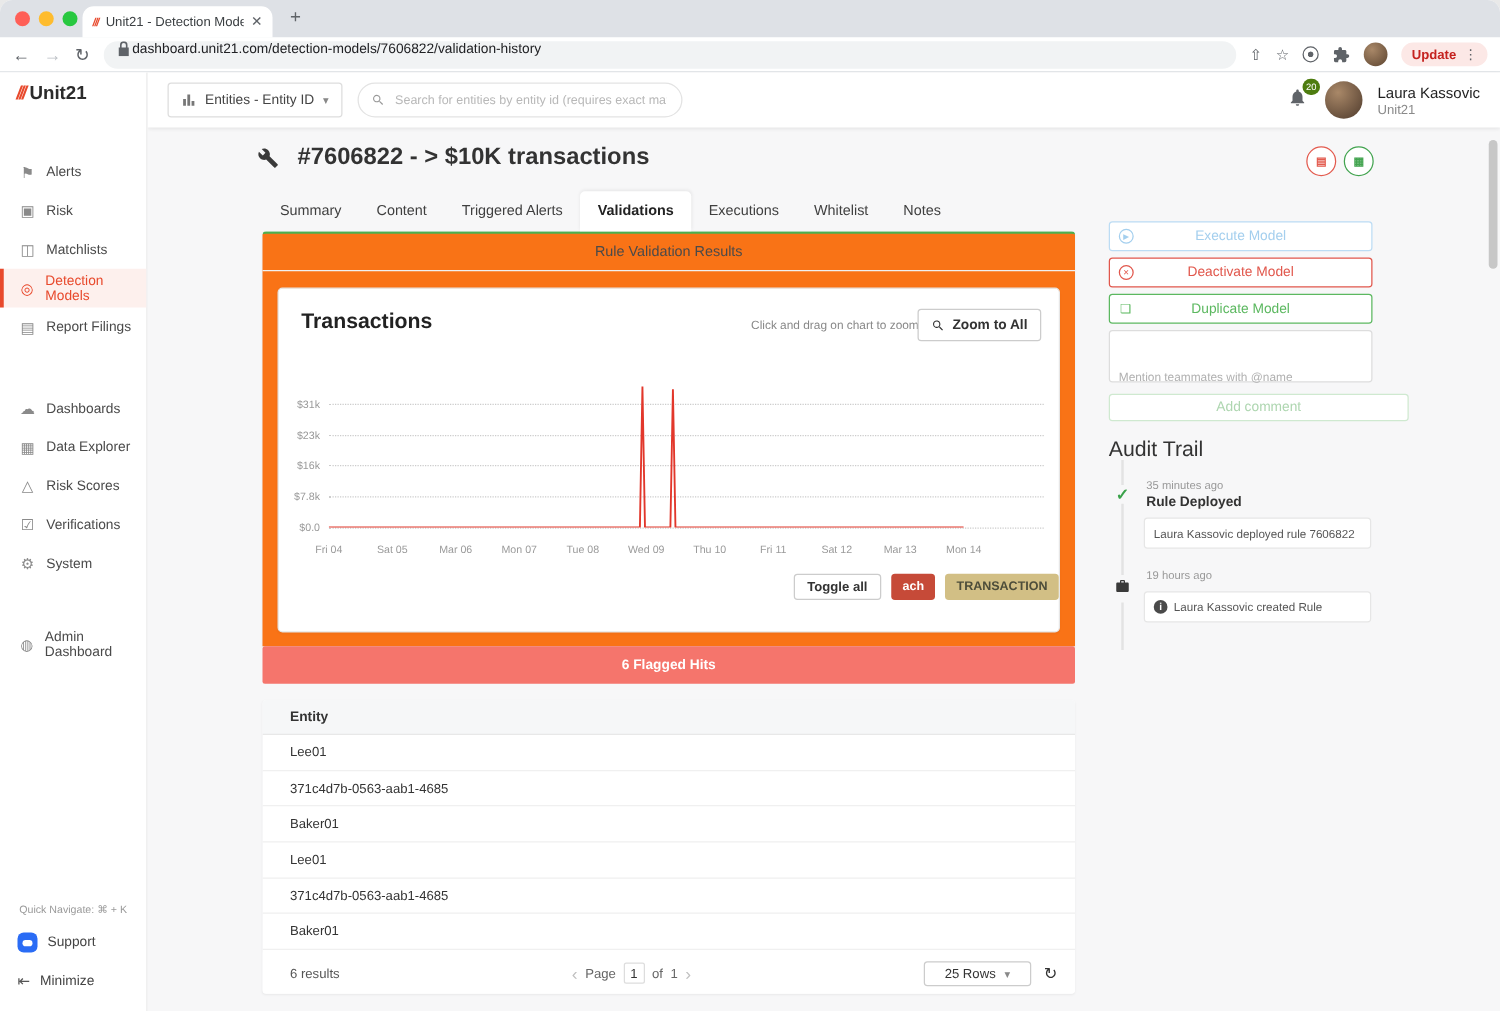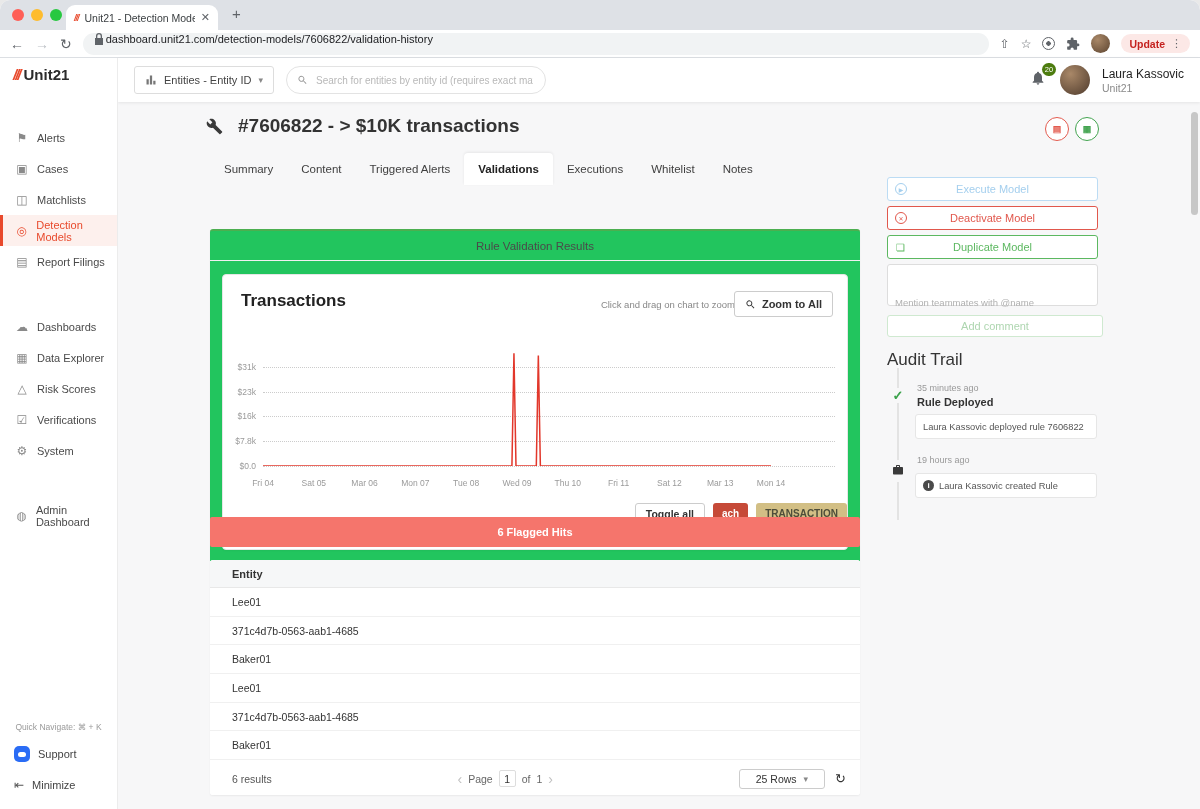--- a/index.html
+++ b/index.html
@@ -63,21 +63,21 @@
   
   .page-title{position:absolute;left:206px;top:57px;display:flex;align-items:center;gap:15px;font-size:19px;font-weight:bold;color:#333;}
   .export{position:absolute;top:59px;width:24px;height:24px;border-radius:50%;background:#fff;display:flex;align-items:center;justify-content:center;cursor:pointer;}
   .export.pdf{left:1045px;border:1px solid #e35b4f;color:#e35b4f;}
   .export.xls{left:1075px;border:1px solid #43a450;color:#43a450;}
   .export span{font-size:9px;font-weight:bold;}
   .tab-bar{position:absolute;left:210px;top:95px;height:32px;display:flex;z-index:1;}
   .tab-item{padding:10px 14px 0;font-size:11.5px;color:#3f3f3f;height:32px;cursor:pointer;white-space:nowrap;}
   .tab-item.active{background:#fff;border-radius:4px 4px 0 0;font-weight:bold;color:#222;box-shadow:0 -1px 3px rgba(0,0,0,.07);}
 
-  .card-a{position:absolute;left:210px;top:127px;width:650px;height:332px;background:#22c55e;border-top:2px solid #4caf50;border-radius:3px 3px 0 0;box-shadow:0 1px 2px rgba(0,0,0,.06);margin-top:44px;}
+  .card-a{position:absolute;left:210px;top:127px;width:650px;height:332px;background:#f97316;border-top:2px solid #4caf50;border-radius:3px 3px 0 0;box-shadow:0 1px 2px rgba(0,0,0,.06);}
   .card-a-header{height:30px;line-height:30px;text-align:center;font-size:11.5px;color:#4a4a4a;border-bottom:1px solid #f0f0f0;}
 
   .chart-card{position:absolute;left:12px;top:43px;width:626px;height:276px;border:1px solid #e6e6e6;border-radius:4px;background:#fff;box-shadow:0 1px 2px rgba(0,0,0,.04);}
   .chart-title{position:absolute;left:18px;top:16px;font-size:17px;font-weight:bold;color:#222;}
   .chart-hint{position:absolute;right:112px;top:24px;font-size:9.5px;color:#888;}
   .zoom-btn{position:absolute;right:14px;top:16px;height:26px;border:1px solid #ccc;border-radius:3px;background:#fff;display:flex;align-items:center;gap:6px;padding:0 10px;font-size:11px;font-weight:bold;color:#333;cursor:pointer;font-family:"Liberation Sans",sans-serif;}
   .ylabels{position:absolute;left:0;top:75px;width:37px;height:116px;}
   .ylab{position:absolute;right:4px;transform:translateY(-50%);font-size:8.5px;color:#9a9a9a;}
   .plot{position:absolute;left:40px;right:12px;top:75px;height:116px;}
   .grid{position:absolute;left:0;right:0;top:0;bottom:0;}
@@ -107,21 +107,21 @@
   
   .rp-btn{position:absolute;left:887px;width:211px;height:24px;border-radius:3px;background:#fff;font-size:11px;display:flex;align-items:center;justify-content:center;cursor:pointer;font-family:"Liberation Sans",sans-serif;}
   .rp-btn.execute{top:119px;border:1px solid #bcdcf4;color:#a4cfee;}
   .rp-btn.deactivate{top:148px;border:1px solid #e1574c;color:#e1574c;}
   .rp-btn.duplicate{top:177px;border:1px solid #5cb860;color:#5cb860;}
   .rp-ico{position:absolute;left:7px;width:12px;height:12px;border:1px solid currentColor;border-radius:50%;font-size:6px;display:flex;align-items:center;justify-content:center;}
   .rp-ico2{position:absolute;left:8px;font-size:10px;}
   .comment-box{position:absolute;left:887px;top:206px;width:211px;height:42px;background:#fff;border:1px solid #ddd;border-radius:3px;}
   .comment-box textarea{width:100%;height:100%;border:none;outline:none;resize:none;padding:6px 7px;font-size:9.5px;color:#333;font-family:"Liberation Sans",sans-serif;background:transparent;margin-top:26px;}
   .comment-box textarea::placeholder{color:#b0b0b0;}
-  .add-comment{position:absolute;left:887px;top:257px;width:216px;height:22px;border:1px solid #cfe9d0;border-radius:3px;background:#fff;color:#aed6b0;font-size:11px;cursor:pointer;font-family:"Liberation Sans",sans-serif;}
+  .add-comment{position:absolute;left:887px;top:257px;width:240px;height:22px;border:1px solid #cfe9d0;border-radius:3px;background:#fff;color:#aed6b0;font-size:11px;cursor:pointer;font-family:"Liberation Sans",sans-serif;}
   .audit-title{position:absolute;left:887px;top:292px;font-size:17px;color:#333;}
   .timeline{position:absolute;left:897px;top:310px;width:2px;height:152px;background:#e3e3e3;}
   .audit-check{position:absolute;left:890px;top:330px;width:16px;text-align:center;color:#3ba24b;font-size:13px;font-weight:bold;background:#f7f7f8;}
   .evt-time{position:absolute;left:917px;font-size:9px;color:#999;}
   .evt-time.t1{top:325px;}
   .evt-time.t2{top:397px;}
   .evt-title{position:absolute;left:917px;top:338px;font-size:11px;font-weight:bold;color:#333;}
   .evt-box{position:absolute;left:915px;width:182px;height:25px;background:#fff;border:1px solid #e6e6e6;border-radius:3px;display:flex;align-items:center;gap:5px;padding:0 7px;font-size:9.3px;color:#555;cursor:pointer;}
   .evt-box.b1{top:356px;}
   .evt-box.b2{top:415px;}
@@ -178,21 +178,21 @@
         <span>Unit21</span>
       </div>
       <nav class="nav">
           <div class="nav-group">
             <div class="nav-item">
               <span class="nav-ico">⚑</span>
               <span>Alerts</span>
             </div>
             <div class="nav-item">
               <span class="nav-ico">▣</span>
-              <span>Cases</span>
+              <span>Risk</span>
             </div>
             <div class="nav-item">
               <span class="nav-ico">◫</span>
               <span>Matchlists</span>
             </div>
             <div class="nav-item active">
               <span class="nav-ico">◎</span>
               <span>Detection Models</span>
             </div>
             <div class="nav-item">

